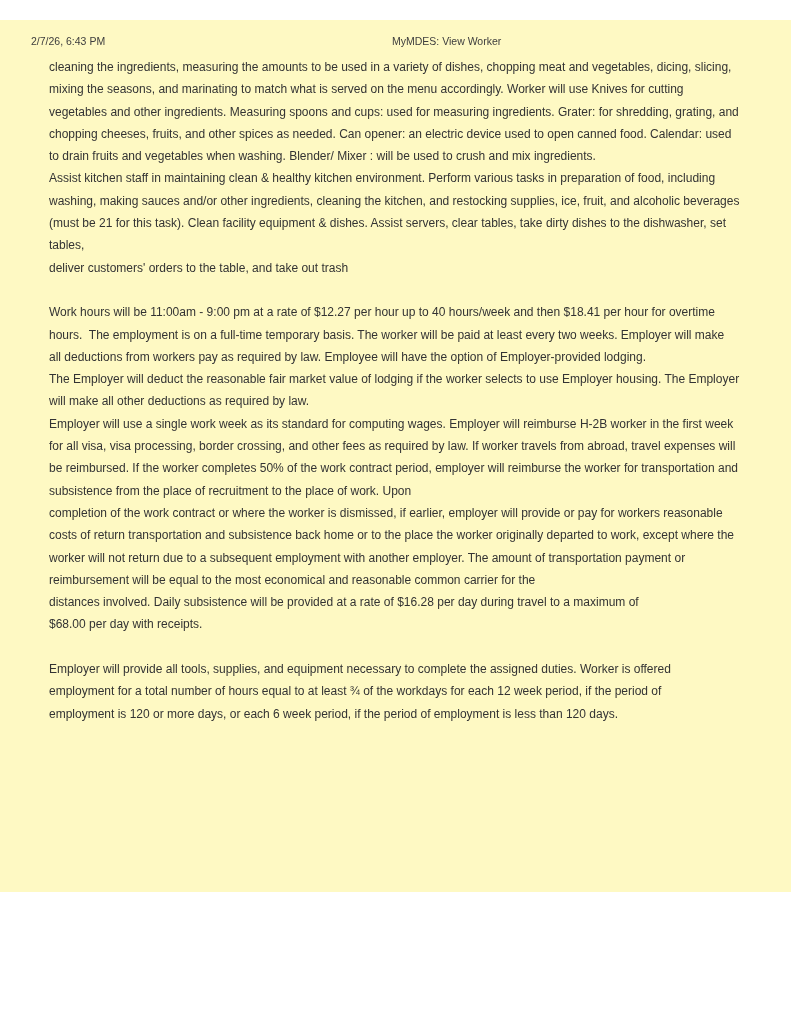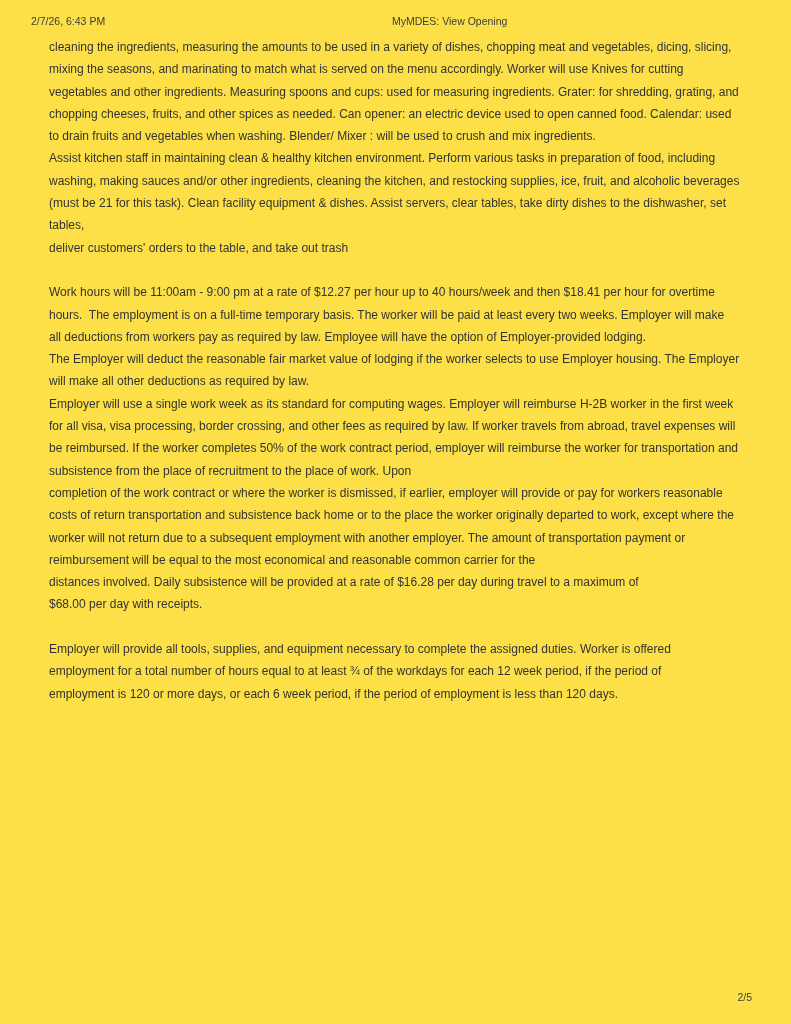--- a/index.html
+++ b/index.html
@@ -3,24 +3,25 @@
 <meta charset="utf-8">
 <style>
   html, body {
     margin: 0;
     padding: 0;
     background: #ffffff;
   }
   .page {
     position: relative;
     width: 791px;
-    height: 1024px;
-    background: #fde047;
+    height: 872px;
+    background: #fef9c3;
     overflow: hidden;
     font-family: "Liberation Sans", sans-serif;
+    margin-top: 20px;
   }
   .print-meta {
     position: absolute;
     font-size: 10.5px;
     line-height: 13px;
     color: #3d3d3d;
     white-space: nowrap;
   }
   .header-timestamp {
     left: 31px;
@@ -50,21 +51,21 @@
     top: 991px;
   }
 </style>
 </head>
 <body>
 
 <div class="page">
 
   <span class="print-meta header-timestamp">2/7/26, 6:43 PM</span>
 
-  <span class="print-meta header-title">MyMDES: View Opening</span>
+  <span class="print-meta header-title">MyMDES: View Worker</span>
 
   <div class="doc-body">cleaning the ingredients, measuring the amounts to be used in a variety of dishes, chopping meat and vegetables, dicing, slicing, mixing the seasons, and marinating to match what is served on the menu accordingly. Worker will use Knives for cutting vegetables and other ingredients. Measuring spoons and cups: used for measuring ingredients. Grater: for shredding, grating, and chopping cheeses, fruits, and other spices as needed. Can opener: an electric device used to open canned food. Calendar: used to drain fruits and vegetables when washing. Blender/ Mixer : will be used to crush and mix ingredients.
 Assist kitchen staff in maintaining clean &amp; healthy kitchen environment. Perform various tasks in preparation of food, including washing, making sauces and/or other ingredients, cleaning the kitchen, and restocking supplies, ice, fruit, and alcoholic beverages (must be 21 for this task). Clean facility equipment &amp; dishes. Assist servers, clear tables, take dirty dishes to the dishwasher, set tables,
 deliver customers' orders to the table, and take out trash
 
 Work hours will be 11:00am - 9:00 pm at a rate of $12.27 per hour up to 40 hours/week and then $18.41 per hour for overtime hours.  The employment is on a full-time temporary basis. The worker will be paid at least every two weeks. Employer will make
 all deductions from workers pay as required by law. Employee will have the option of Employer-provided lodging.
 The Employer will deduct the reasonable fair market value of lodging if the worker selects to use Employer housing. The Employer will make all other deductions as required by law.
 Employer will use a single work week as its standard for computing wages. Employer will reimburse H-2B worker in the first week for all visa, visa processing, border crossing, and other fees as required by law. If worker travels from abroad, travel expenses will be reimbursed. If the worker completes 50% of the work contract period, employer will reimburse the worker for transportation and subsistence from the place of recruitment to the place of work. Upon
 completion of the work contract or where the worker is dismissed, if earlier, employer will provide or pay for workers reasonable costs of return transportation and subsistence back home or to the place the worker originally departed to work, except where the worker will not return due to a subsequent employment with another employer. The amount of transportation payment or reimbursement will be equal to the most economical and reasonable common carrier for the

